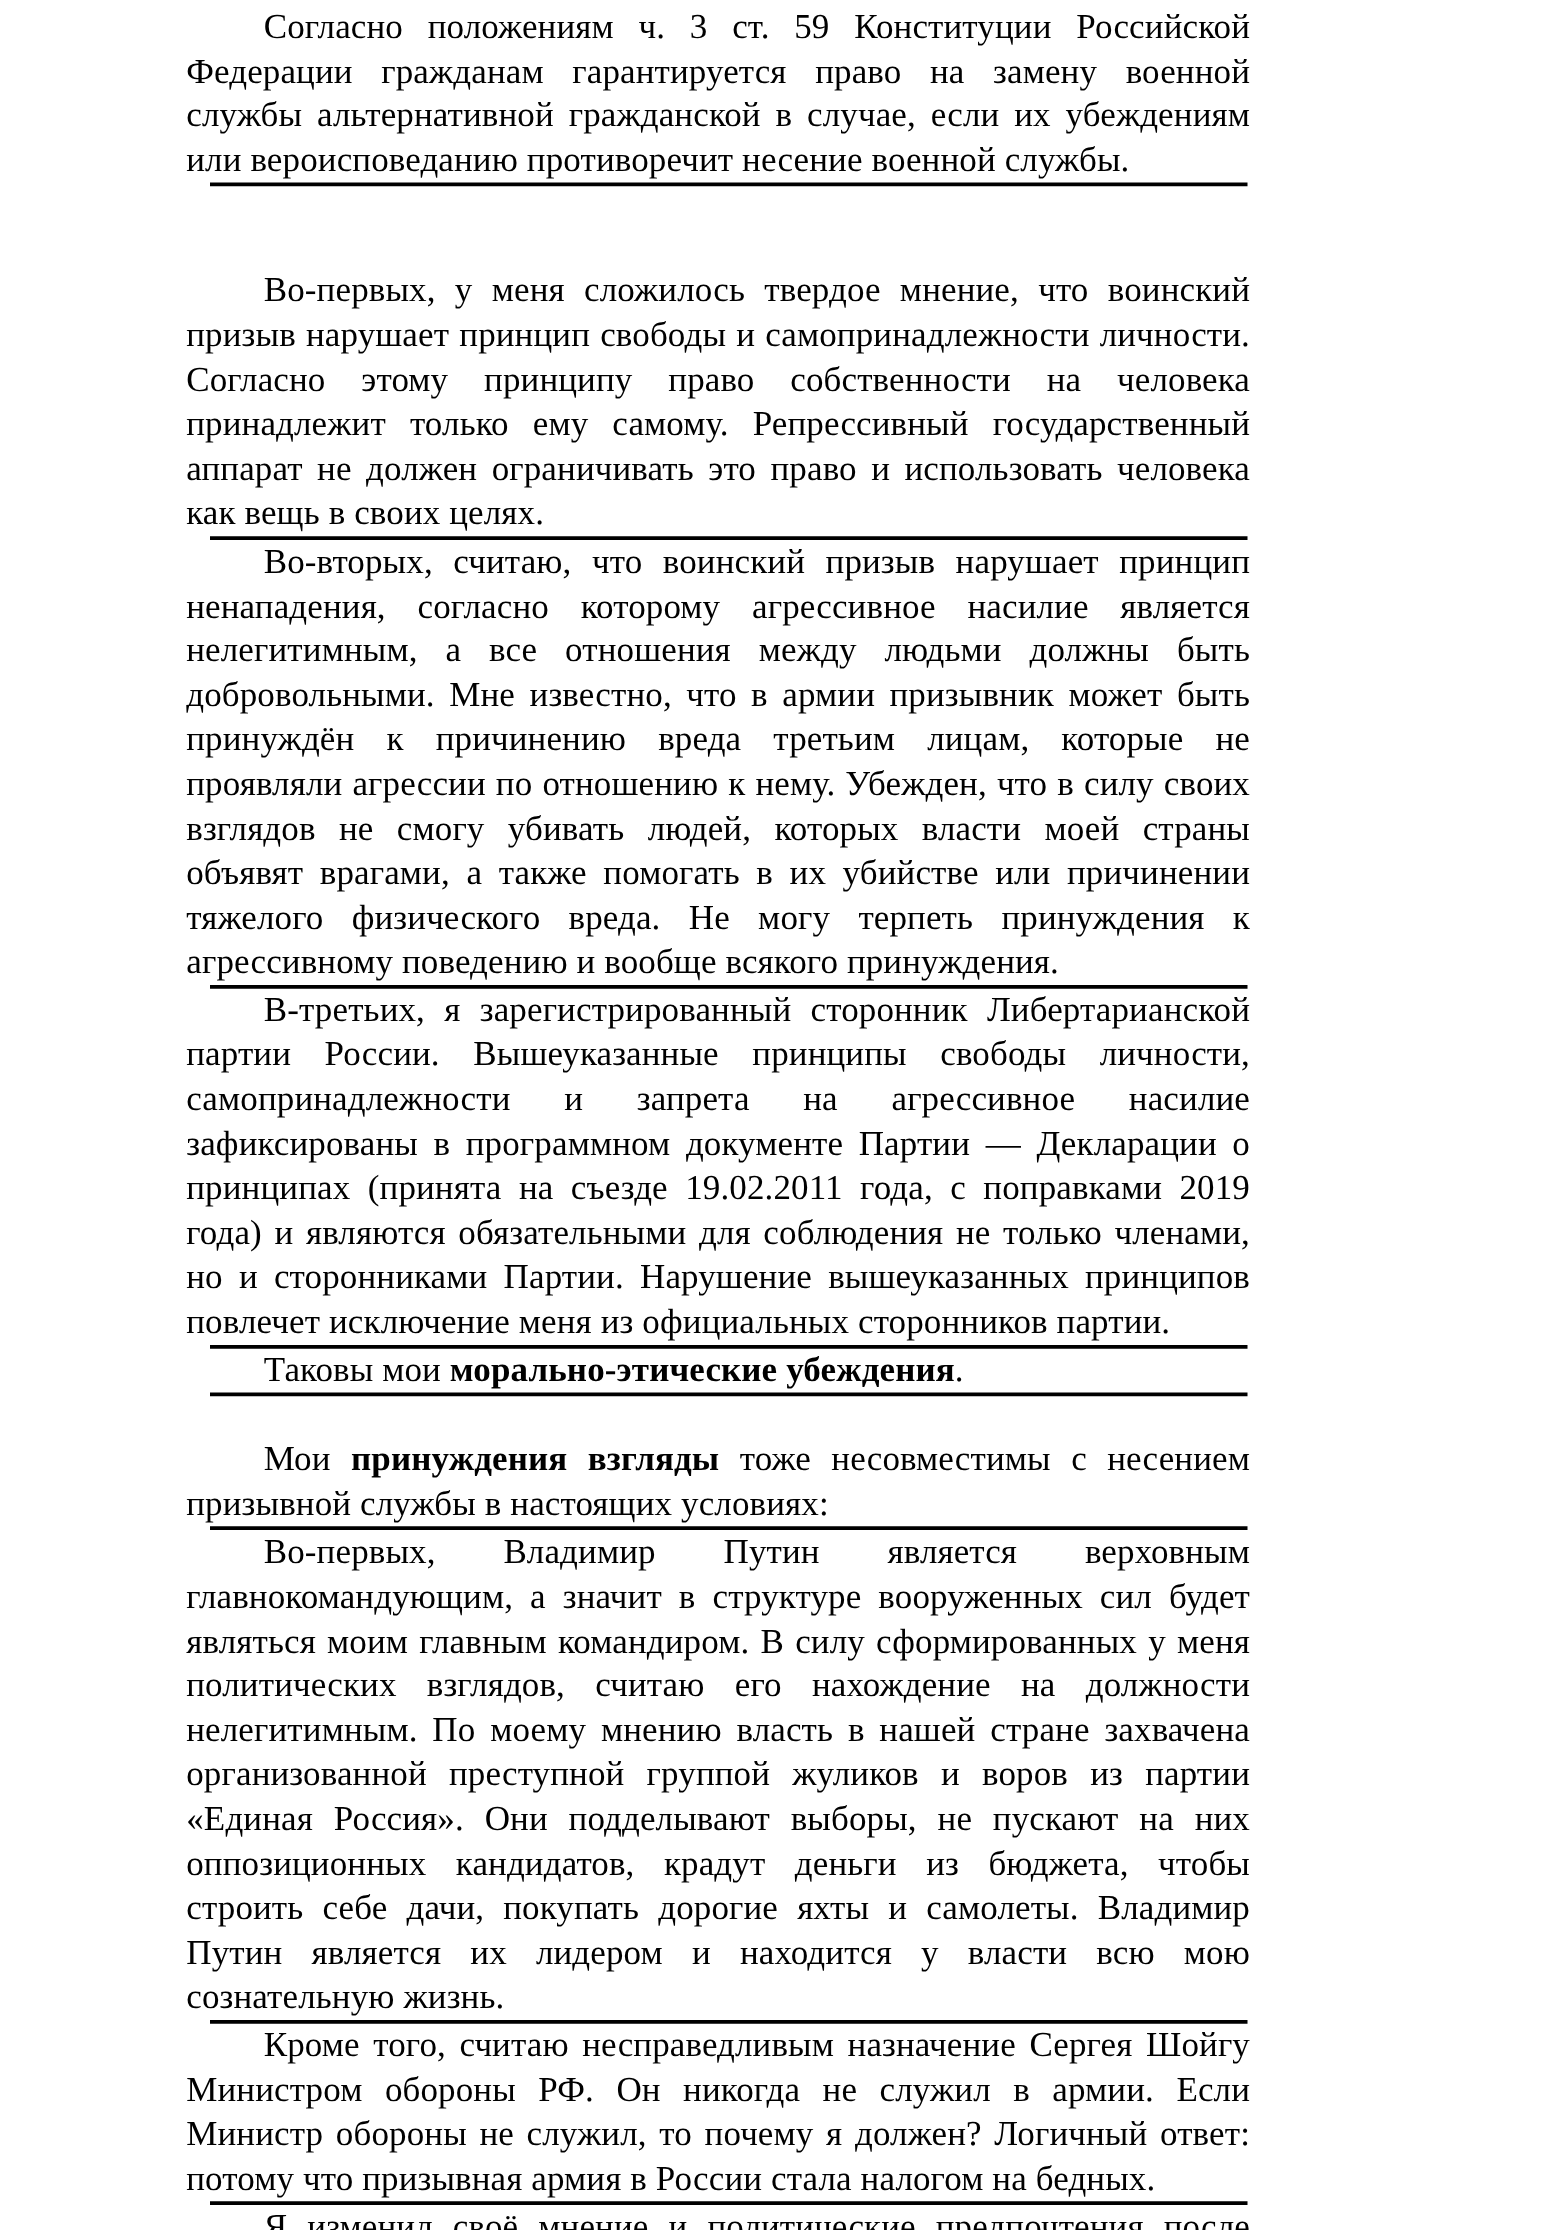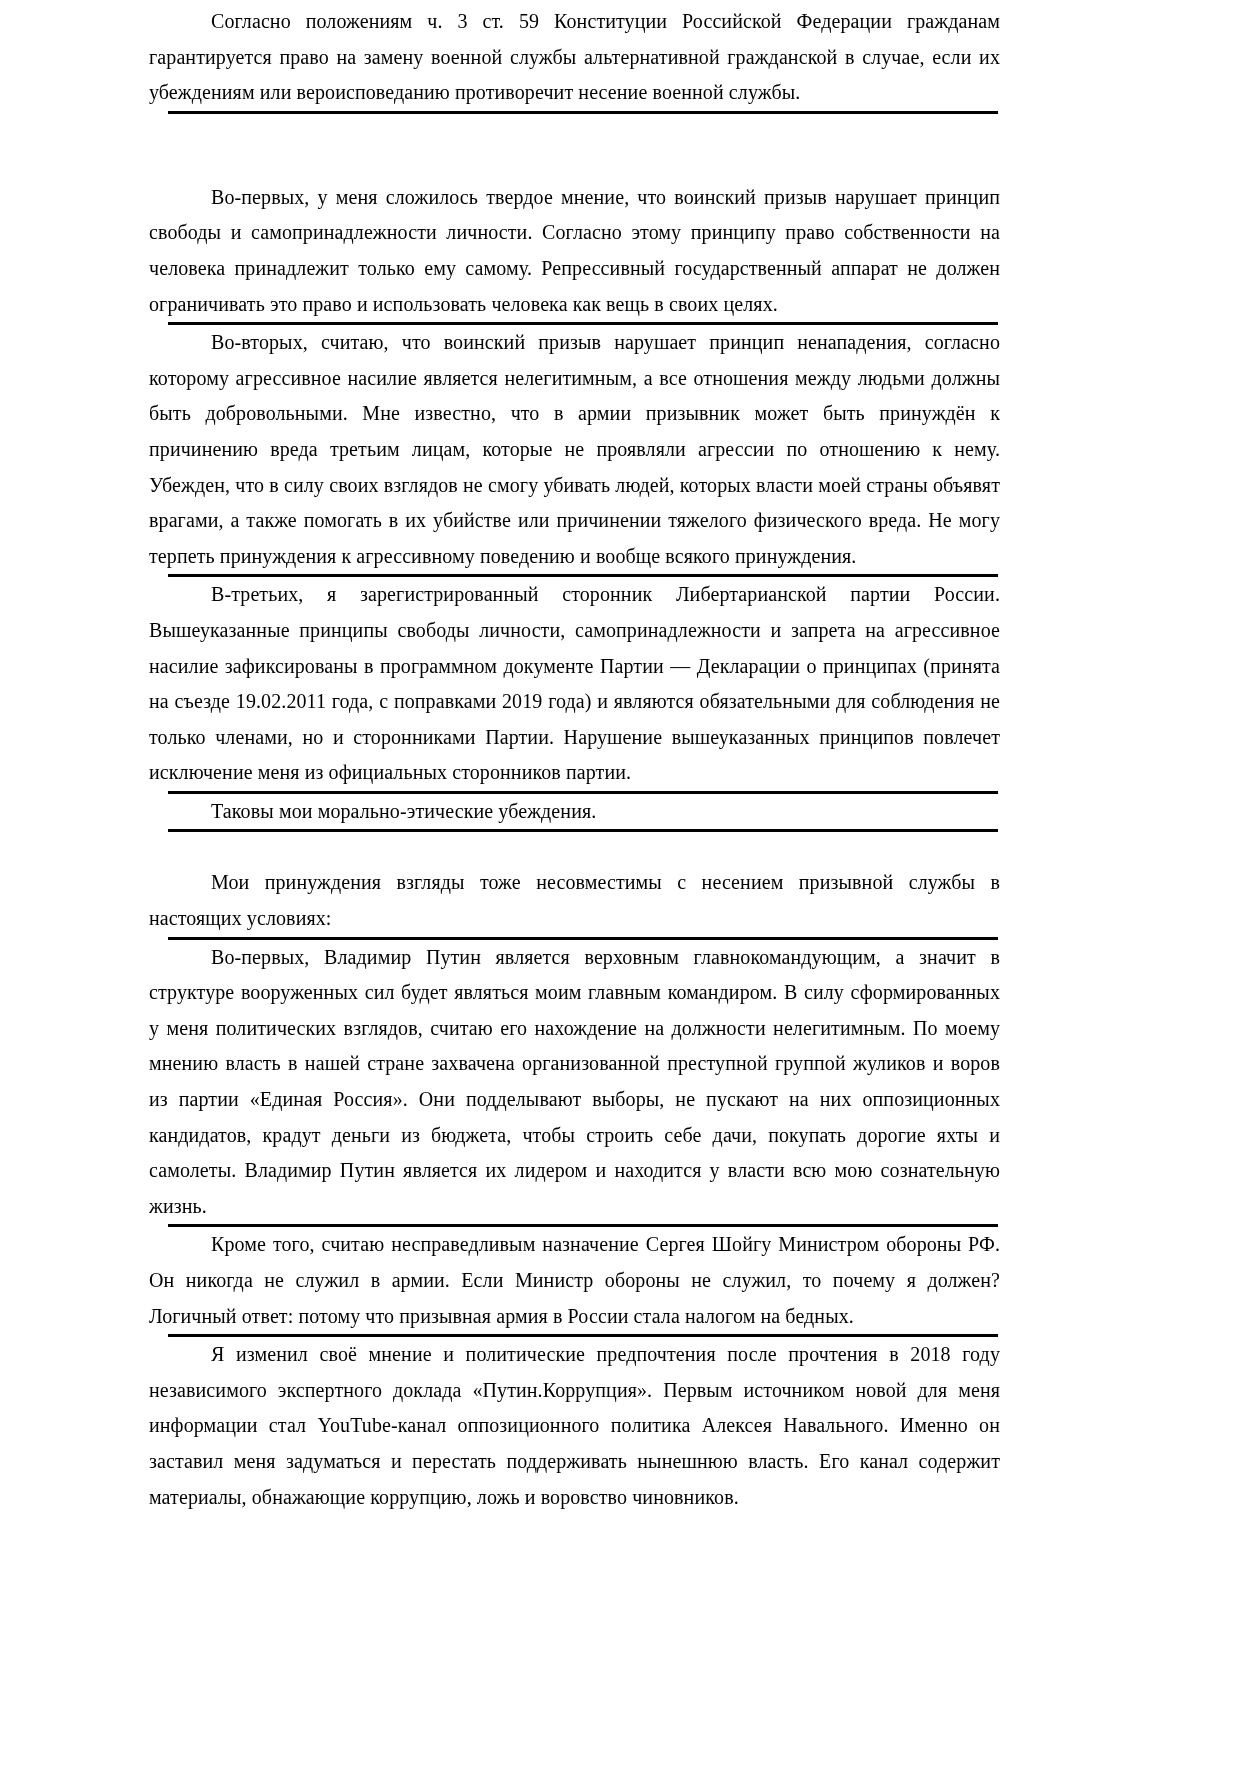--- a/index.html
+++ b/index.html
@@ -43,29 +43,29 @@
     border-top: 3px solid #000000;
     font-size: 0;
     line-height: 0;
   }
   p.para {
     margin: 0;
     padding: 0;
     text-align: justify;
     text-justify: inter-word;
     text-indent: 62px;
-    font-size: 20px;
+    font-size: 28px;
     line-height: 35.6px;
     letter-spacing: 0.1px;
     word-spacing: 0px;
     hyphens: none;
   }
   .gap-lg { height: 33px; }
   .gap-xs { height: 4px; }
-  b, strong { font-weight: normal; }
+  b, strong { font-weight: bold; }
 </style>
 </head>
 <body>
 
 <div class="page">
   <div class="doc-body">
 
     <div class="gap-xs"></div>
     <div class="block">
       <p class="para">Согласно положениям ч. 3 ст. 59 Конституции Российской Федерации гражданам гарантируется право на замену военной службы альтернативной гражданской в случае, если их убеждениям или вероисповеданию противоречит несение военной службы.</p>

